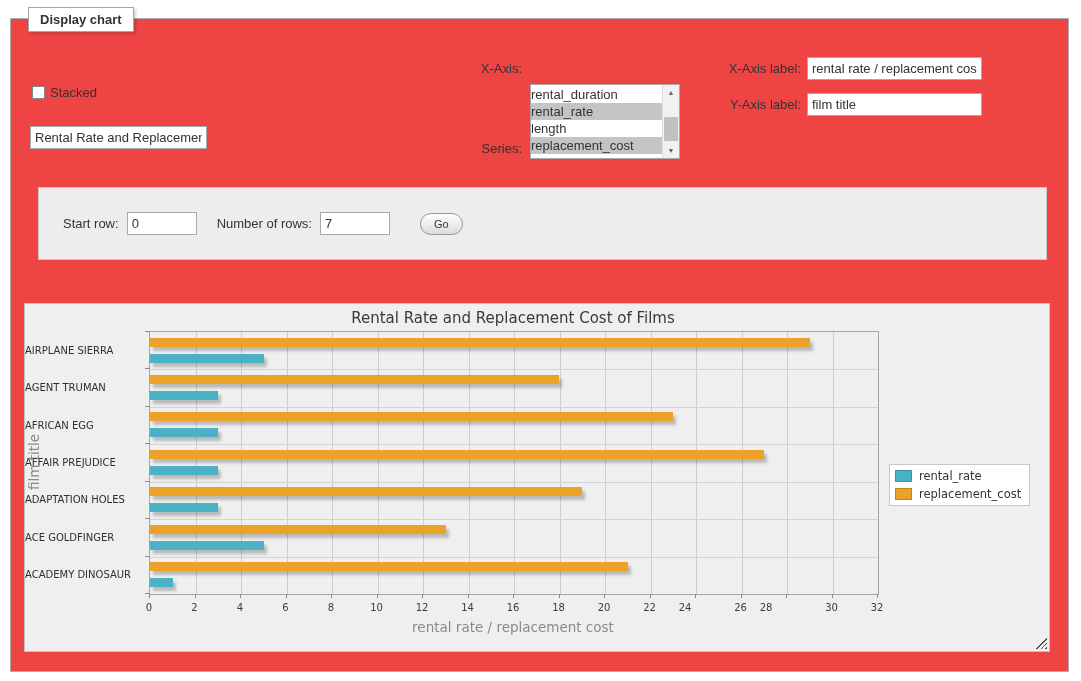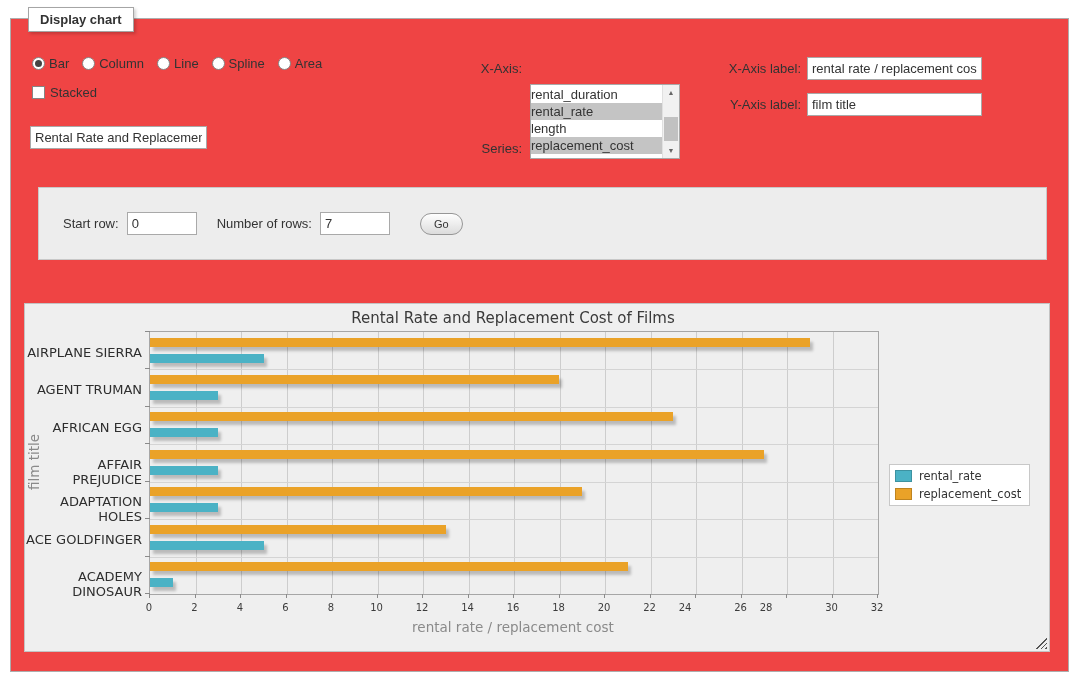--- a/index.html
+++ b/index.html
@@ -49,21 +49,21 @@
     background:linear-gradient(#fefefe,#dcdcdc);font-size:11px;color:#333;cursor:pointer;}
   
   .chart-box{position:absolute;left:13px;top:284px;width:1026px;height:349px;background:#efefef;
     border:1px solid #c3c3c3;box-sizing:border-box;font-family:"DejaVu Sans",sans-serif;}
   .chart-title{position:absolute;left:0;top:5px;width:976px;text-align:center;
     font-size:15px;color:#3a3a3a;}
   .plot{position:absolute;left:124px;top:27px;width:728px;height:262px;border:1px solid #a6a6a6;}
   .vgrid{position:absolute;top:0;bottom:0;width:1px;background:#cdcdcd;}
   .hgrid{position:absolute;left:0;right:0;height:1px;background:#d4d4d4;}
   .bar{position:absolute;height:9px;box-shadow:3px 4px 3px rgba(0,0,0,0.22);}
-  .ylab{position:absolute;left:0;width:117px;text-align:right;font-size:13px;color:#2e2e2e;}
+  .ylab{position:absolute;left:0;width:117px;font-size:10px;color:#2e2e2e;}
   .ytick{position:absolute;left:120px;width:5px;height:1px;background:#8a8a8a;}
   .xtick{position:absolute;top:290px;width:1px;height:4px;background:#8a8a8a;}
   .xticklab{position:absolute;top:298px;width:30px;margin-left:-15px;text-align:center;
     font-size:10px;color:#3c3c3c;}
   .xaxis-title{position:absolute;left:0;top:315px;width:976px;text-align:center;
     font-size:13.5px;color:#8a8a8a;}
   .yaxis-title{position:absolute;left:-46px;top:150px;width:110px;text-align:center;
     font-size:13.5px;color:#8a8a8a;transform:rotate(-90deg);}
   .chart-legend{position:absolute;left:864px;top:160px;background:#fff;border:1px solid #c8c8c8;
     padding:4px 8px 4px 5px;display:flex;flex-direction:column;row-gap:4px;}
@@ -76,42 +76,20 @@
       transparent 69%, #555 69%, #555 76%, transparent 76%,
       transparent 89%, #555 89%, #555 96%, transparent 96%);
     cursor:se-resize;}
 </style>
 </head>
 <body>
 
 <div class="fieldset">
   <div class="fs-legend">Display chart</div>
 
-  <div class="radio-row" id="radio-row">
-      <span class="radio-item">
-        <span class="radio sel"></span>
-        <span>Bar</span>
-      </span>
-      <span class="radio-item">
-        <span class="radio"></span>
-        <span>Column</span>
-      </span>
-      <span class="radio-item">
-        <span class="radio"></span>
-        <span>Line</span>
-      </span>
-      <span class="radio-item">
-        <span class="radio"></span>
-        <span>Spline</span>
-      </span>
-      <span class="radio-item">
-        <span class="radio"></span>
-        <span>Area</span>
-      </span>
-    </div>
 
   <div class="check-row">
     <span class="checkbox"></span>
     <span>Stacked</span>
   </div>
 
   <input id="title-input" class="txt" value="Rental Rate and Replacement Cost of Films" style="">
 
   <div id="xaxis-lbl" class="lbl">X-Axis:</div>
 

